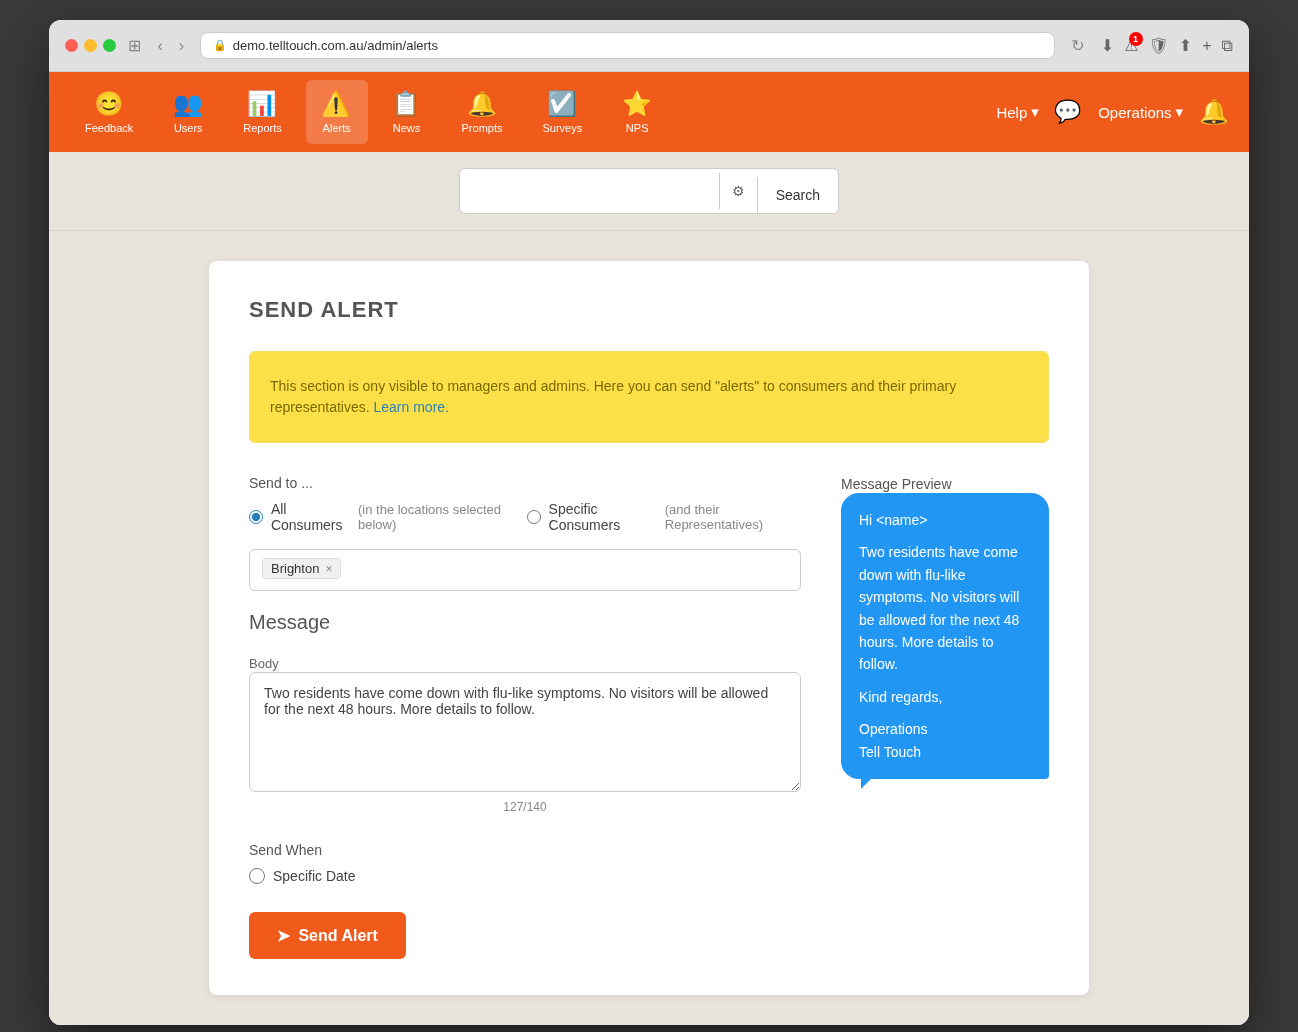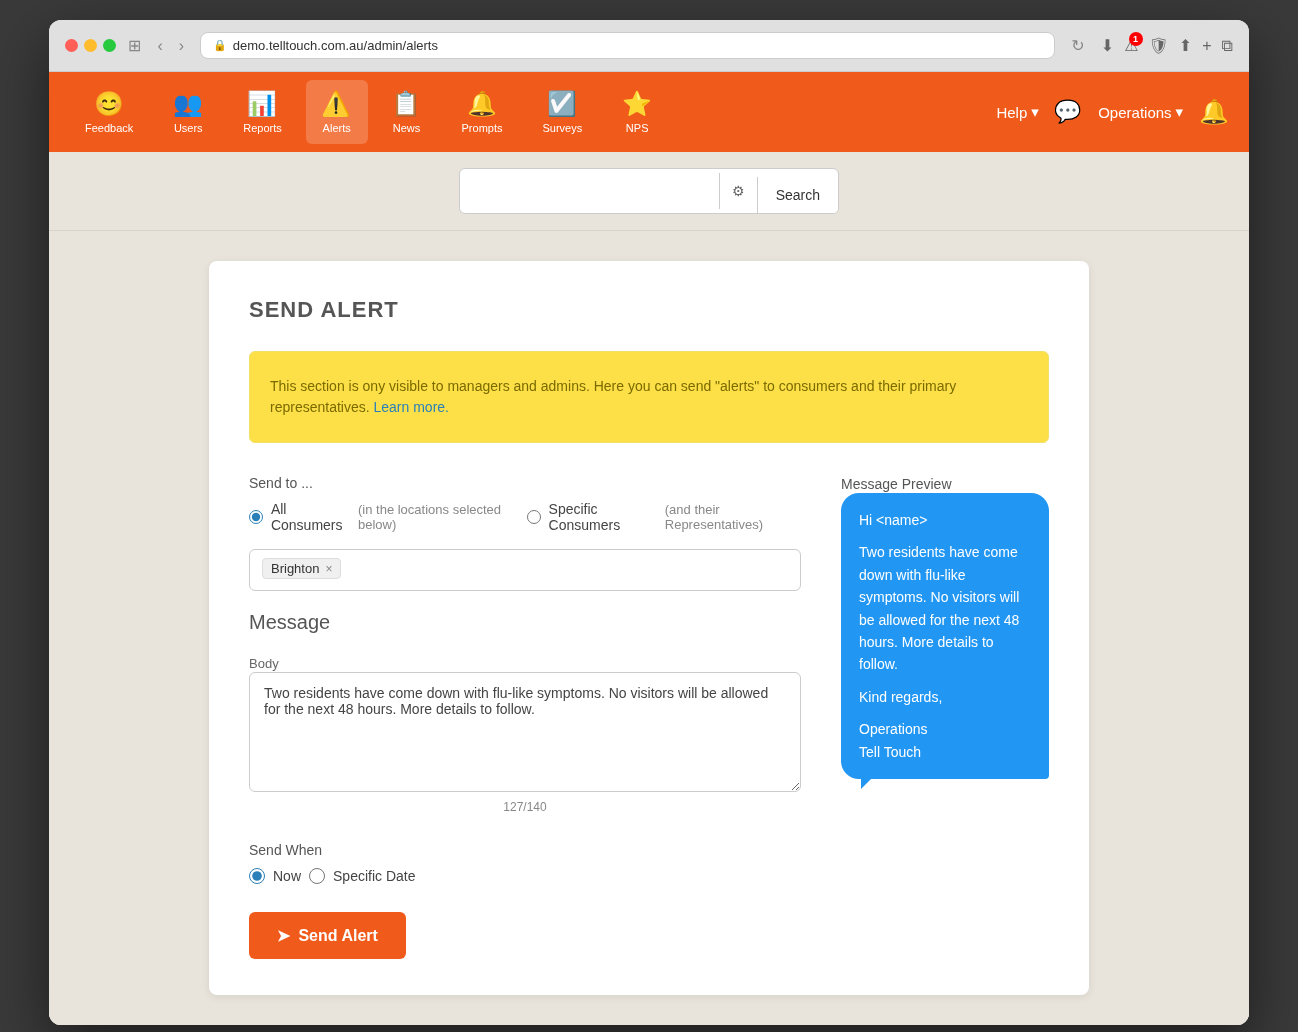--- a/index.html
+++ b/index.html
@@ -590,24 +590,20 @@
               <div class="form-section-gap"></div>
               <span class="body-label">Body</span>
               <textarea class="message-textarea" style="">Two residents have come down with flu-like symptoms. No visitors will be allowed for the next 48 hours. More details to follow.</textarea>
               <div class="char-count">127/140</div>
             </div>
 
             <div class="send-when-section">
               <span class="field-label">Send When</span>
               <div class="radio-group">
                 <label class="radio-option">
-                  <input type="radio" name="send_when" checked="" style="">
-                  <span>Now</span>
-                </label>
-                <label class="radio-option">
                   <input type="radio" name="send_when" style="">
                   <span>Specific Date</span>
                 </label>
               </div>
             </div>
 
             <button class="send-alert-btn">
               <span>➤</span>
               <span>Send Alert</span>
             </button>

